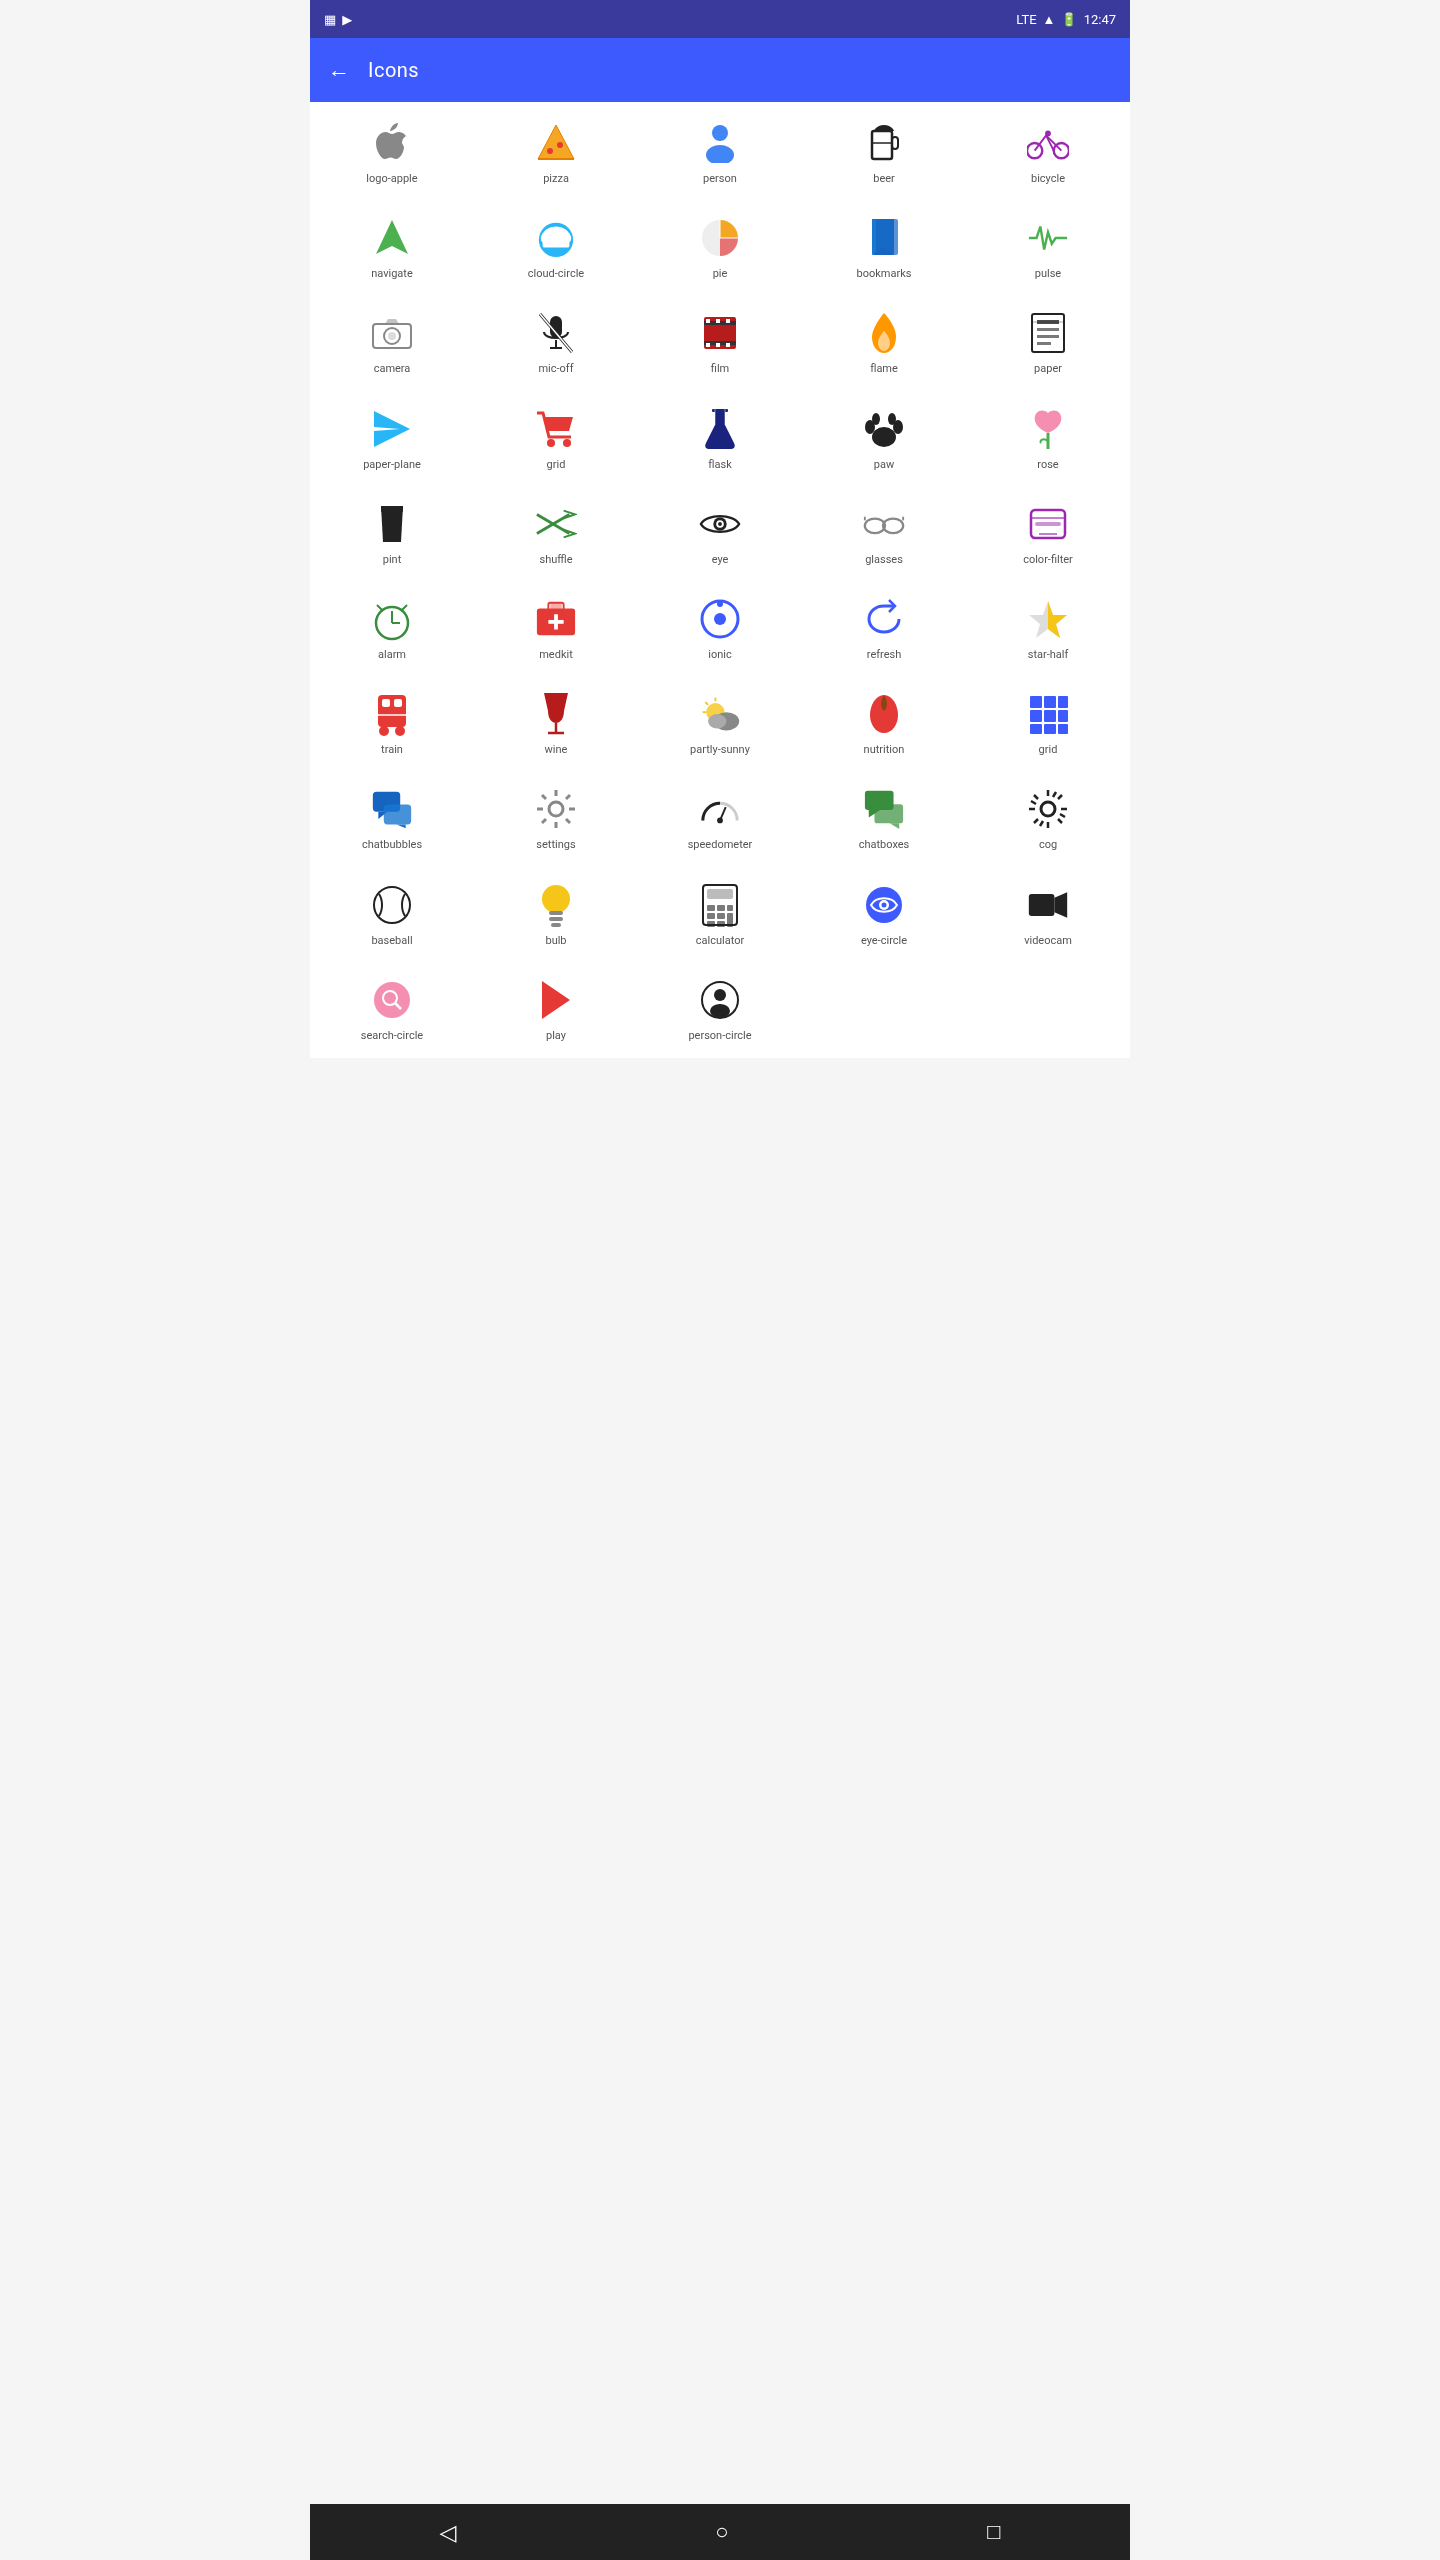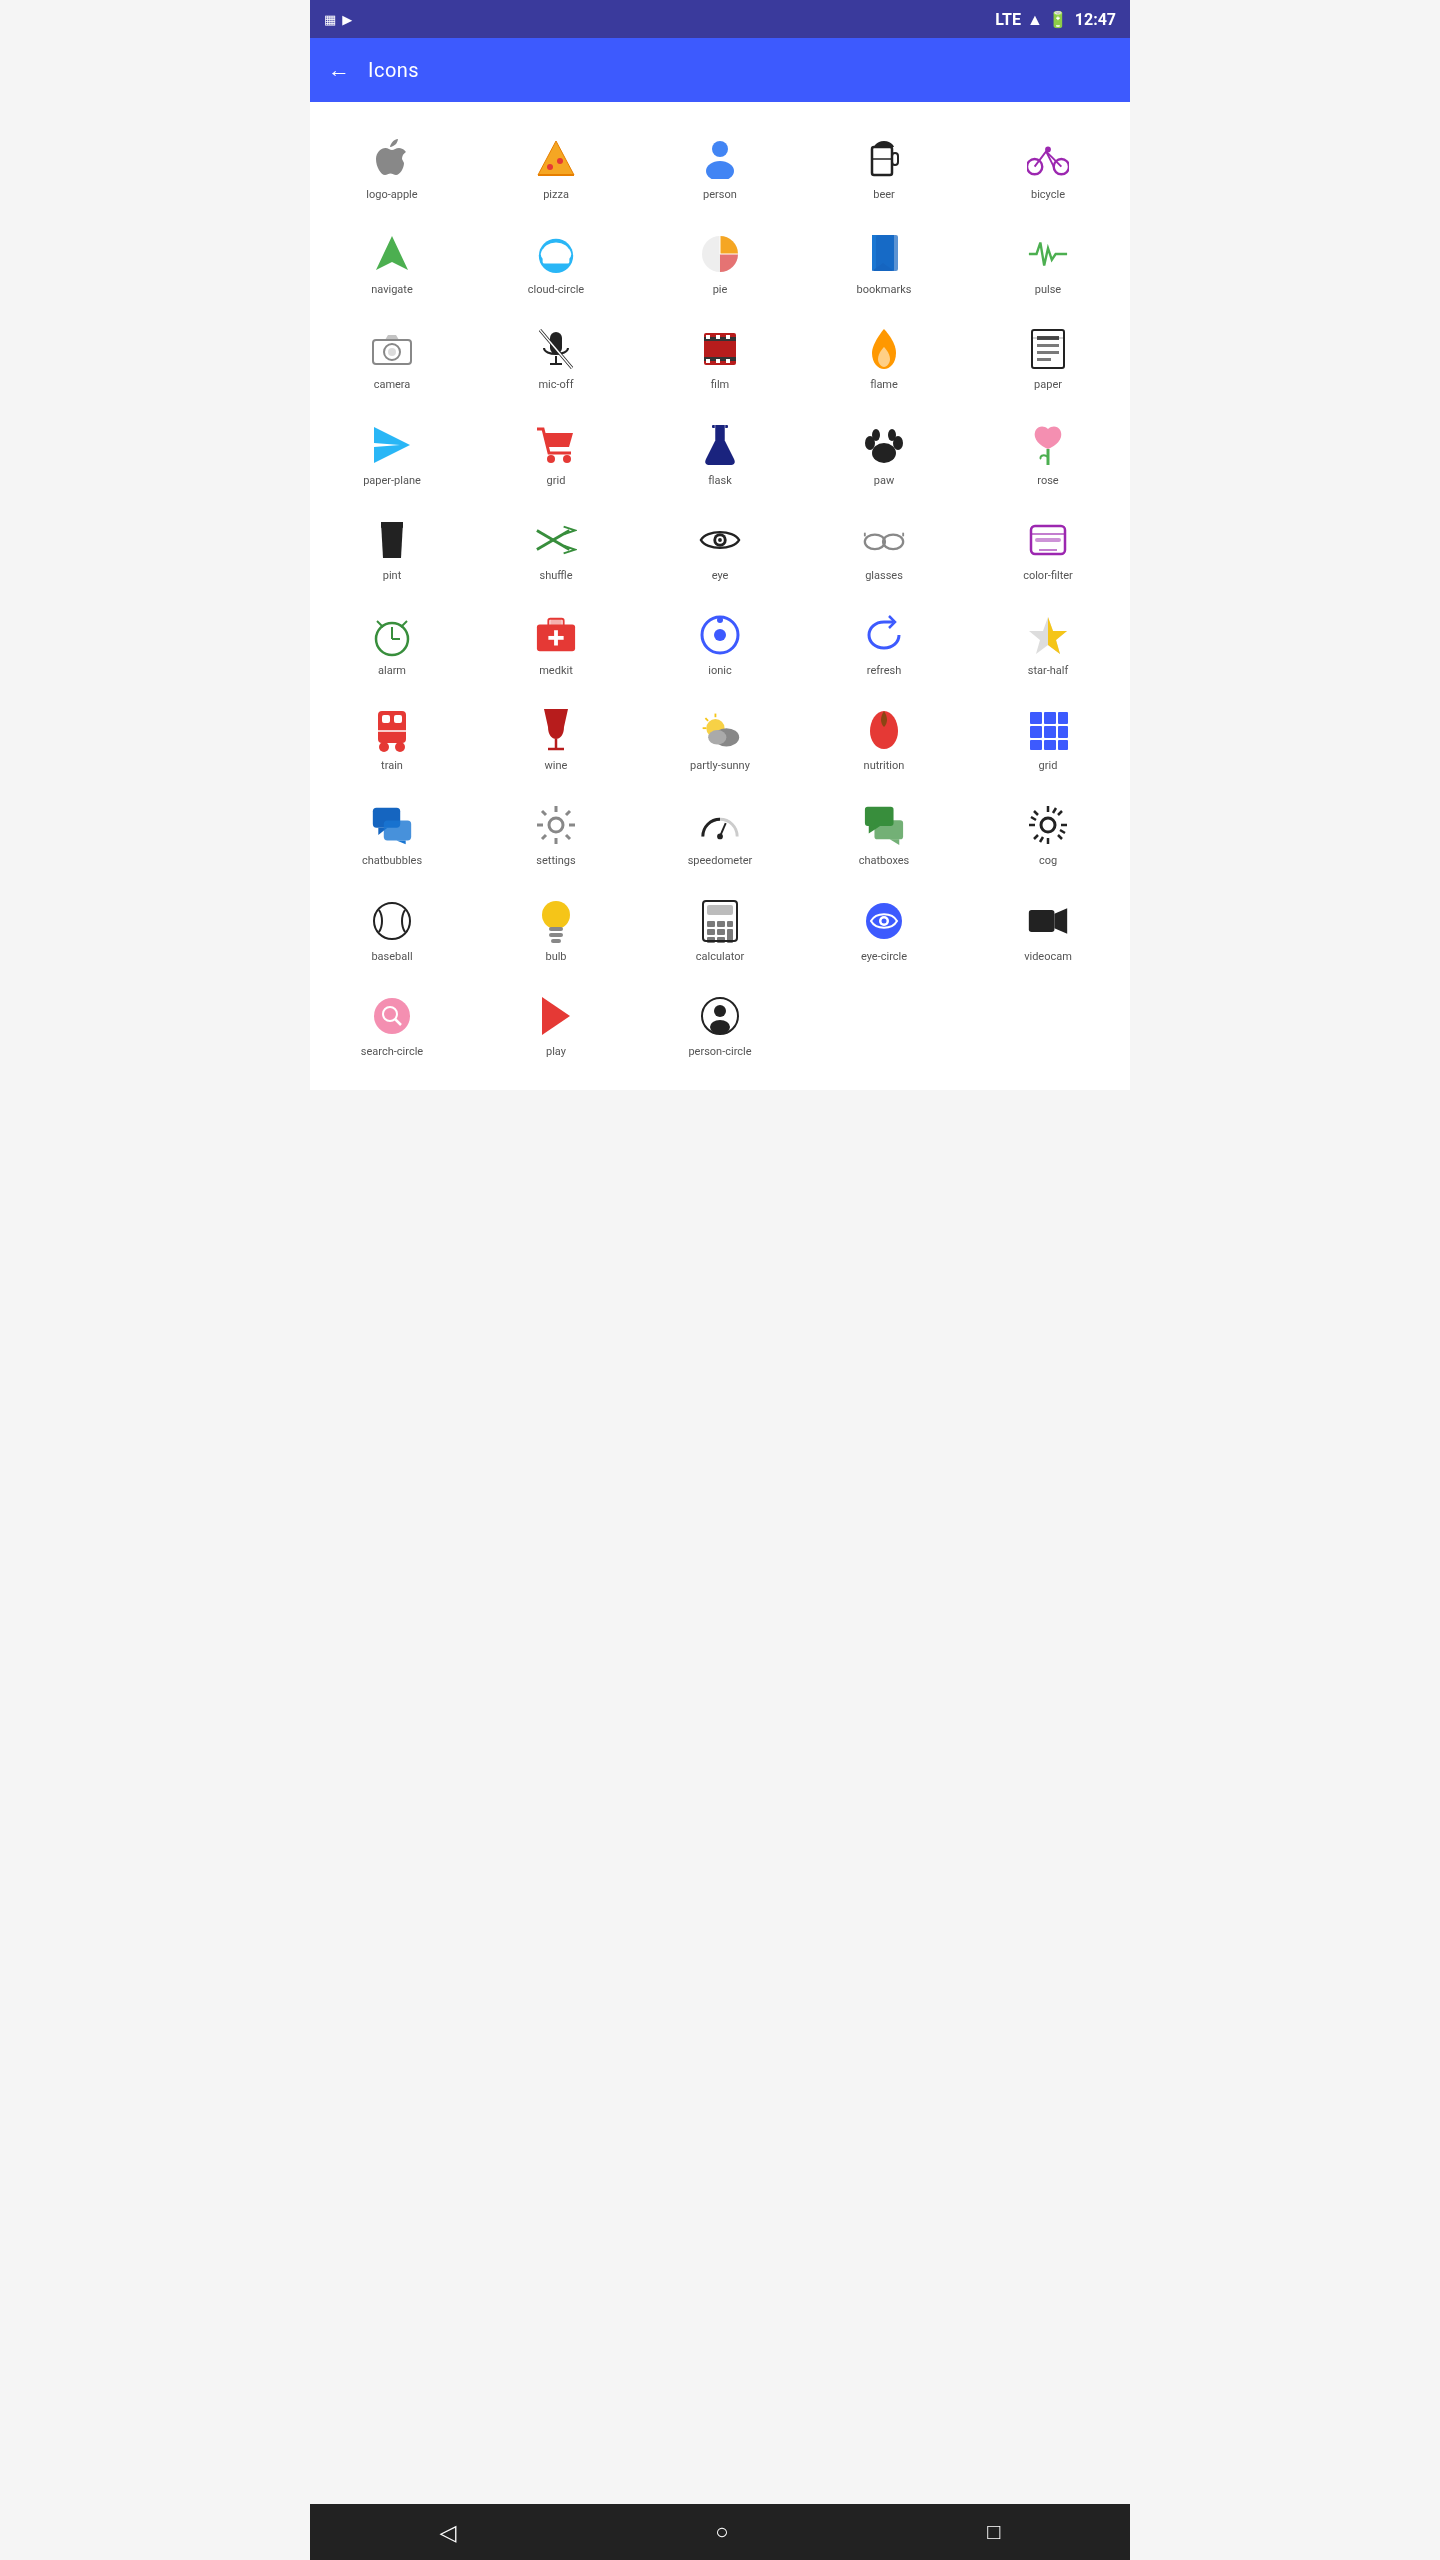--- a/index.html
+++ b/index.html
@@ -27,22 +27,22 @@
     .status-left {
       display: flex;
       gap: 6px;
       align-items: center;
     }
 
     .status-right {
       display: flex;
       gap: 6px;
       align-items: center;
-      font-weight: bold;
-      font-size: 16px;
+      font-weight: normal;
+      font-size: 13px;
     }
 
     .header {
       background: #3d5afe;
       color: white;
       display: flex;
       align-items: center;
       padding: 14px 18px;
       gap: 18px;
       height: 64px;
@@ -57,21 +57,21 @@
     .back-arrow {
       font-size: 22px;
       cursor: pointer;
       color: white;
     }
 
     .icons-grid {
       display: grid;
       grid-template-columns: repeat(5, 1fr);
       background: #fff;
-      padding: 18px 0;
+      padding: 2px 0;
     }
 
     .icon-item {
       display: flex;
       flex-direction: column;
       align-items: center;
       justify-content: center;
       padding: 18px 8px 14px;
       cursor: pointer;
       gap: 8px;

